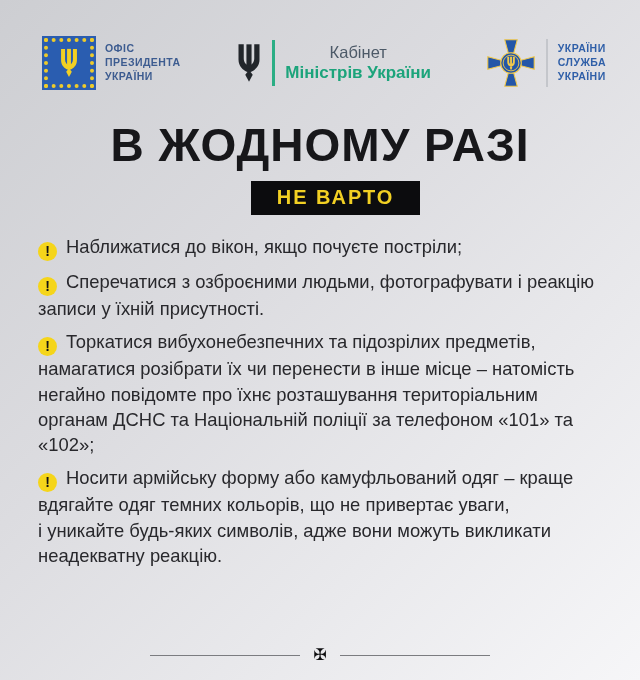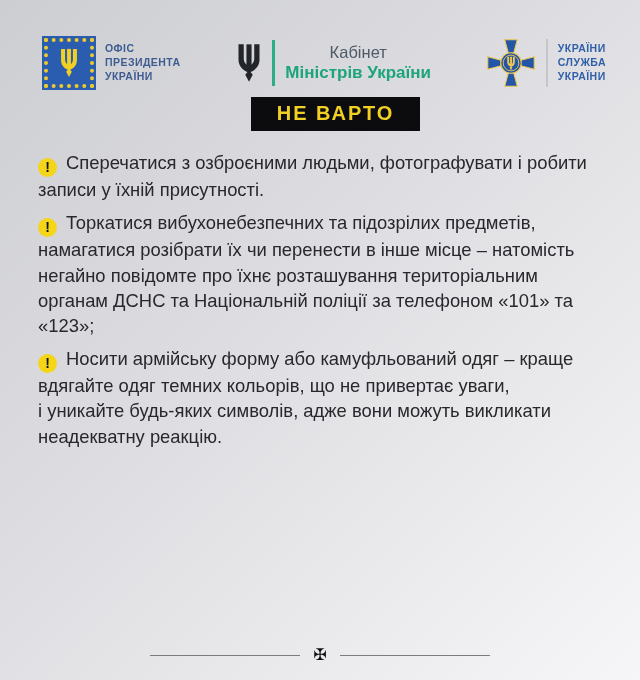--- a/index.html
+++ b/index.html
@@ -124,30 +124,34 @@
       <span class="sbu-line"></span>
       <div class="sbu-text">
         <div>УКРАЇНИ</div>
         <div>СЛУЖБА</div>
         <div>УКРАЇНИ</div>
       </div>
     </div>
 
   </div>
 
+  <div class="title">В ЖОДНОМУ РАЗІ</div>
   <div class="badge-row">
     <span class="badge">НЕ ВАРТО</span>
   </div>
 
   <div class="list">
     <p class="item">
-      <span class="bullet">!</span><span class="item-text">Сперечатися з озброєними людьми, фотографувати і робити записи у їхній присутності.</span>
+      <span class="bullet">!</span><span class="item-text">Наближатися до вікон, якщо почуєте постріли;</span>
     </p>
     <p class="item">
-      <span class="bullet">!</span><span class="item-text">Торкатися вибухонебезпечних та підозрілих предметів, намагатися розібрати їх чи перенести в інше місце – натомість негайно повідомте про їхнє розташування територіальним органам ДСНС та Національній поліції за телефоном «101» та «123»;</span>
+      <span class="bullet">!</span><span class="item-text">Сперечатися з озброєними людьми, фотографувати і реакцію записи у їхній присутності.</span>
+    </p>
+    <p class="item">
+      <span class="bullet">!</span><span class="item-text">Торкатися вибухонебезпечних та підозрілих предметів, намагатися розібрати їх чи перенести в інше місце – натомість негайно повідомте про їхнє розташування територіальним органам ДСНС та Національній поліції за телефоном «101» та «102»;</span>
     </p>
     <p class="item">
       <span class="bullet">!</span><span class="item-text">Носити армійську форму або камуфльований одяг – краще вдягайте одяг темних кольорів, що не привертає уваги,
 і уникайте будь-яких символів, адже вони можуть викликати неадекватну реакцію.</span>
     </p>
   </div>
 
   <div class="footer">
     <span class="footer-line"></span>
     <span class="footer-cross">✠</span>

